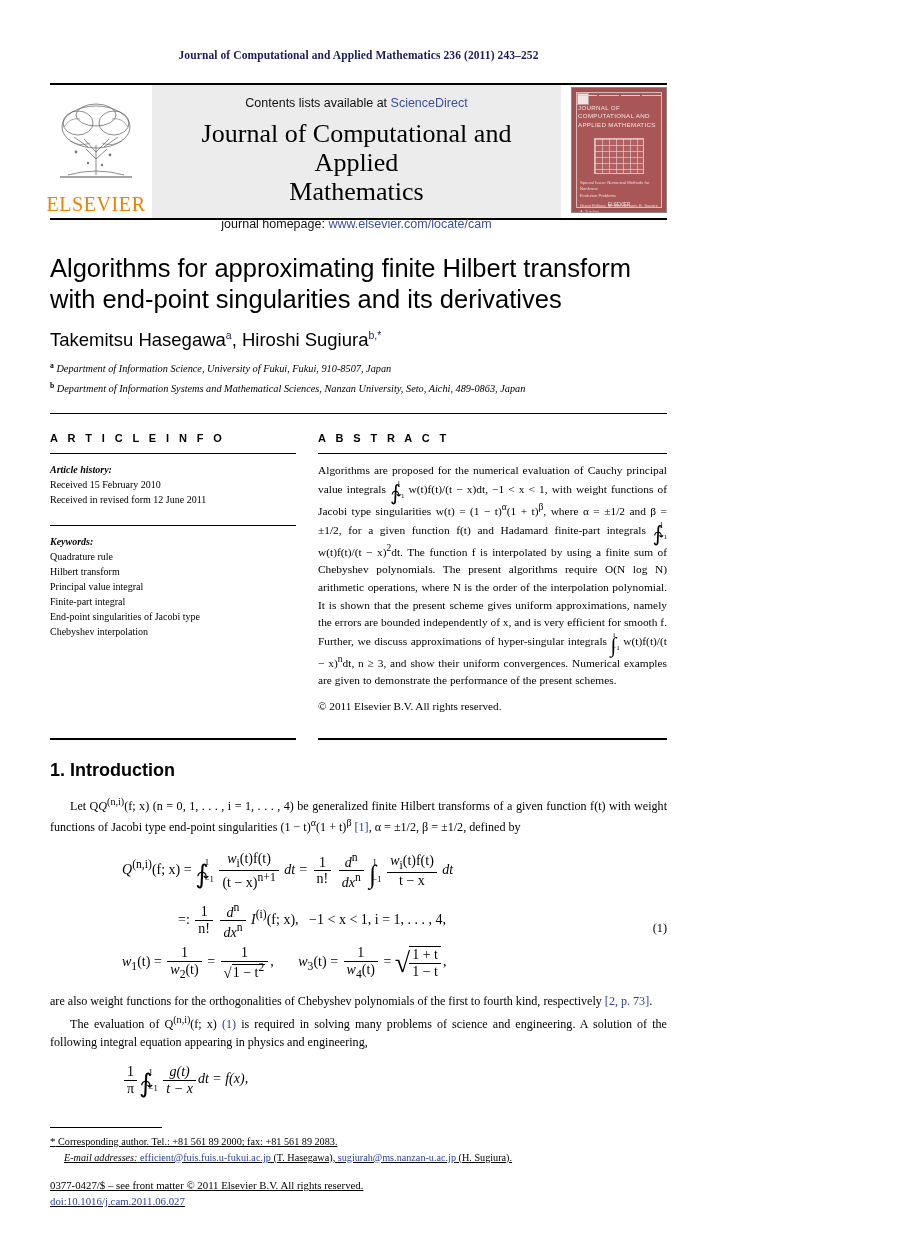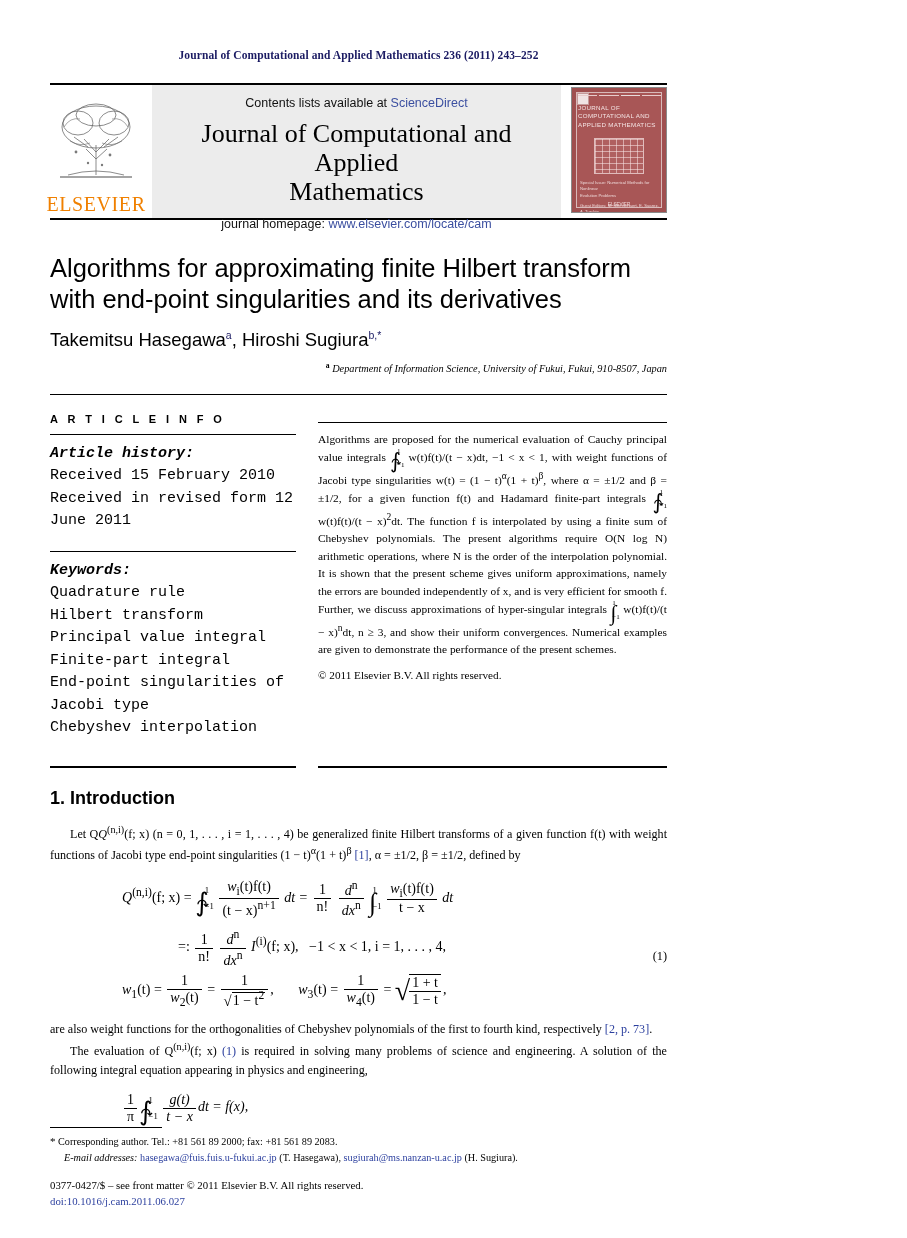--- a/index.html
+++ b/index.html
@@ -159,21 +159,20 @@
   }
   .authors sup { font-size:10.5px; color:#1b1b63; vertical-align:super; }
   .authors .star { color:#1b1b63; }
   .affil {
     font-family:"Liberation Serif", serif;
     font-style:italic;
     font-size:10.3px;
     line-height:1.55;
     margin-top:9px;
     color:#000;
-    text-align:right;
   }
   .affil sup { font-style:normal; font-weight:bold; font-size:7.6px; vertical-align:super;}
 
   .rule-thin { border-top:1px solid #000; margin-top:16px; }
 
   
   .cols {
     display:flex;
     margin-top:18px;
     gap:0;
@@ -184,21 +183,21 @@
   .sec-head {
     font-family:"Liberation Sans", sans-serif;
     font-weight:bold;
     font-size:11px;
     letter-spacing:3.4px;
     color:#000;
   }
   .hr-sec { border-top:1px solid #000; margin-top:9px; margin-bottom:8px; }
   .hr-sec2 { border-top:1px solid #000; margin-top:9px; margin-bottom:8px; }
 
-  .info-block { font-family:Liberation Mono, monospace; font-size:15px; line-height:1.5; }
+  .info-block { font-family:Liberation Serif, serif; font-size:10px; line-height:1.5; }
   .info-block .lbl { font-style:italic; font-weight:bold; }
   .kw-list div { line-height:1.5; }
 
   .abstract {
     font-family:"Liberation Serif", serif;
     font-size:11.4px;
     line-height:1.54;
     text-align:justify;
     color:#000;
   }
@@ -254,20 +253,21 @@
   .eqno { position:absolute; right:0; font-size:12.3px; }
 
   .disp { margin-left:72px; }
   .disp2 { margin-left:128px; }
 
   
   .foot {
     position:absolute;
     left:50px; right:50px;
     bottom:28px;
+    text-decoration:underline;
   }
   .foot-rule { width:112px; border-top:1px solid #000; margin-bottom:5px; }
   .foot-line {
     font-family:"Liberation Serif", serif;
     font-size:10.2px;
     line-height:1.5;
     padding-left:14px;
     text-indent:-14px;
   }
   .foot-line .star { font-size:11px; }
@@ -359,20 +359,23 @@
 
     <div class="art-title">Algorithms for approximating finite Hilbert transform with end-point singularities and its derivatives</div>
 
     <div class="authors">
       <span>Takemitsu Hasegawa</span><sup>a</sup><span>, </span><span>Hiroshi Sugiura</span><sup><span>b,</span><span class="star">*</span></sup>
     </div>
 
     <div class="affil">
       <sup>a</sup> <span>Department of Information Science, University of Fukui, Fukui, 910-8507, Japan</span>
     </div>
+    <div class="affil" style="margin-top:2px">
+      <sup>b</sup> <span>Department of Information Systems and Mathematical Sciences, Nanzan University, Seto, Aichi, 489-0863, Japan</span>
+    </div>
 
     <div class="rule-thin"></div>
 
     <div class="cols">
 
       <div class="col-info">
         <div class="sec-head">A R T I C L E    I N F O</div>
         <div class="hr-sec"></div>
         <div class="info-block">
           <div class="lbl">Article history:</div>
@@ -385,20 +388,21 @@
           <div>Quadrature rule</div>
           <div>Hilbert transform</div>
           <div>Principal value integral</div>
           <div>Finite-part integral</div>
           <div>End-point singularities of Jacobi type</div>
           <div>Chebyshev interpolation</div>
         </div>
       </div>
 
       <div class="col-abs">
+        <div class="sec-head">A B S T R A C T</div>
         <div class="hr-sec"></div>
         <div class="abstract">
           <p>
             <span>Algorithms are proposed for the numerical evaluation of Cauchy principal value integrals </span><span class="bigint">∱</span><span class="intlim"><span class="up">1</span><span class="lo">−1</span></span><span> w(t)f(t)/(t − x)dt, −1 &lt; x &lt; 1, with weight functions of Jacobi type singularities w(t) = (1 − t)</span><sup>α</sup><span>(1 + t)</span><sup>β</sup><span>, where α = ±1/2 and β = ±1/2, for a given function f(t) and Hadamard finite-part integrals </span><span class="bigint">∱</span><span class="intlim"><span class="up">1</span><span class="lo">−1</span></span><span> w(t)f(t)/(t − x)</span><sup>2</sup><span>dt. The function f is interpolated by using a finite sum of Chebyshev polynomials. The present algorithms require O(N log N) arithmetic operations, where N is the order of the interpolation polynomial. It is shown that the present scheme gives uniform approximations, namely the errors are bounded independently of x, and is very efficient for smooth f. Further, we discuss approximations of hyper-singular integrals </span><span class="bigint">∫</span><span class="intlim"><span class="up">1</span><span class="lo">−1</span></span><span> w(t)f(t)/(t − x)</span><sup>n</sup><span>dt, n ≥ 3, and show their uniform convergences. Numerical examples are given to demonstrate the performance of the present schemes.</span>
           </p>
         </div>
         <div class="copyright">© 2011 Elsevier B.V. All rights reserved.</div>
       </div>
 
     </div>
@@ -502,21 +506,21 @@
   </div>
 
   <div class="foot">
     <div class="foot-rule"></div>
     <div class="foot-line">
       <span class="star">*</span>
       <span>Corresponding author. Tel.: +81 561 89 2000; fax: +81 561 89 2083.</span>
     </div>
     <div class="foot-line" style="padding-left:14px;text-indent:0">
       <span class="lbl">E-mail addresses:</span>
-      <span class="mail">hasegawa@fuis.fuis.u-fukui.ac.jp</span><span> (T. Hasegawa), </span><span class="mail">sugiurah@ms.nanzan-u.ac.jp</span><span> (H. Sugiura).</span>
+      <span class="mail">efficient@fuis.fuis.u-fukui.ac.jp</span><span> (T. Hasegawa), </span><span class="mail">sugiurah@ms.nanzan-u.ac.jp</span><span> (H. Sugiura).</span>
     </div>
     <div class="issn">
       <div>0377-0427/$ – see front matter © 2011 Elsevier B.V. All rights reserved.</div>
       <div class="doi">doi:10.1016/j.cam.2011.06.027</div>
     </div>
   </div>
 
 </div>
 
 </body></html>

